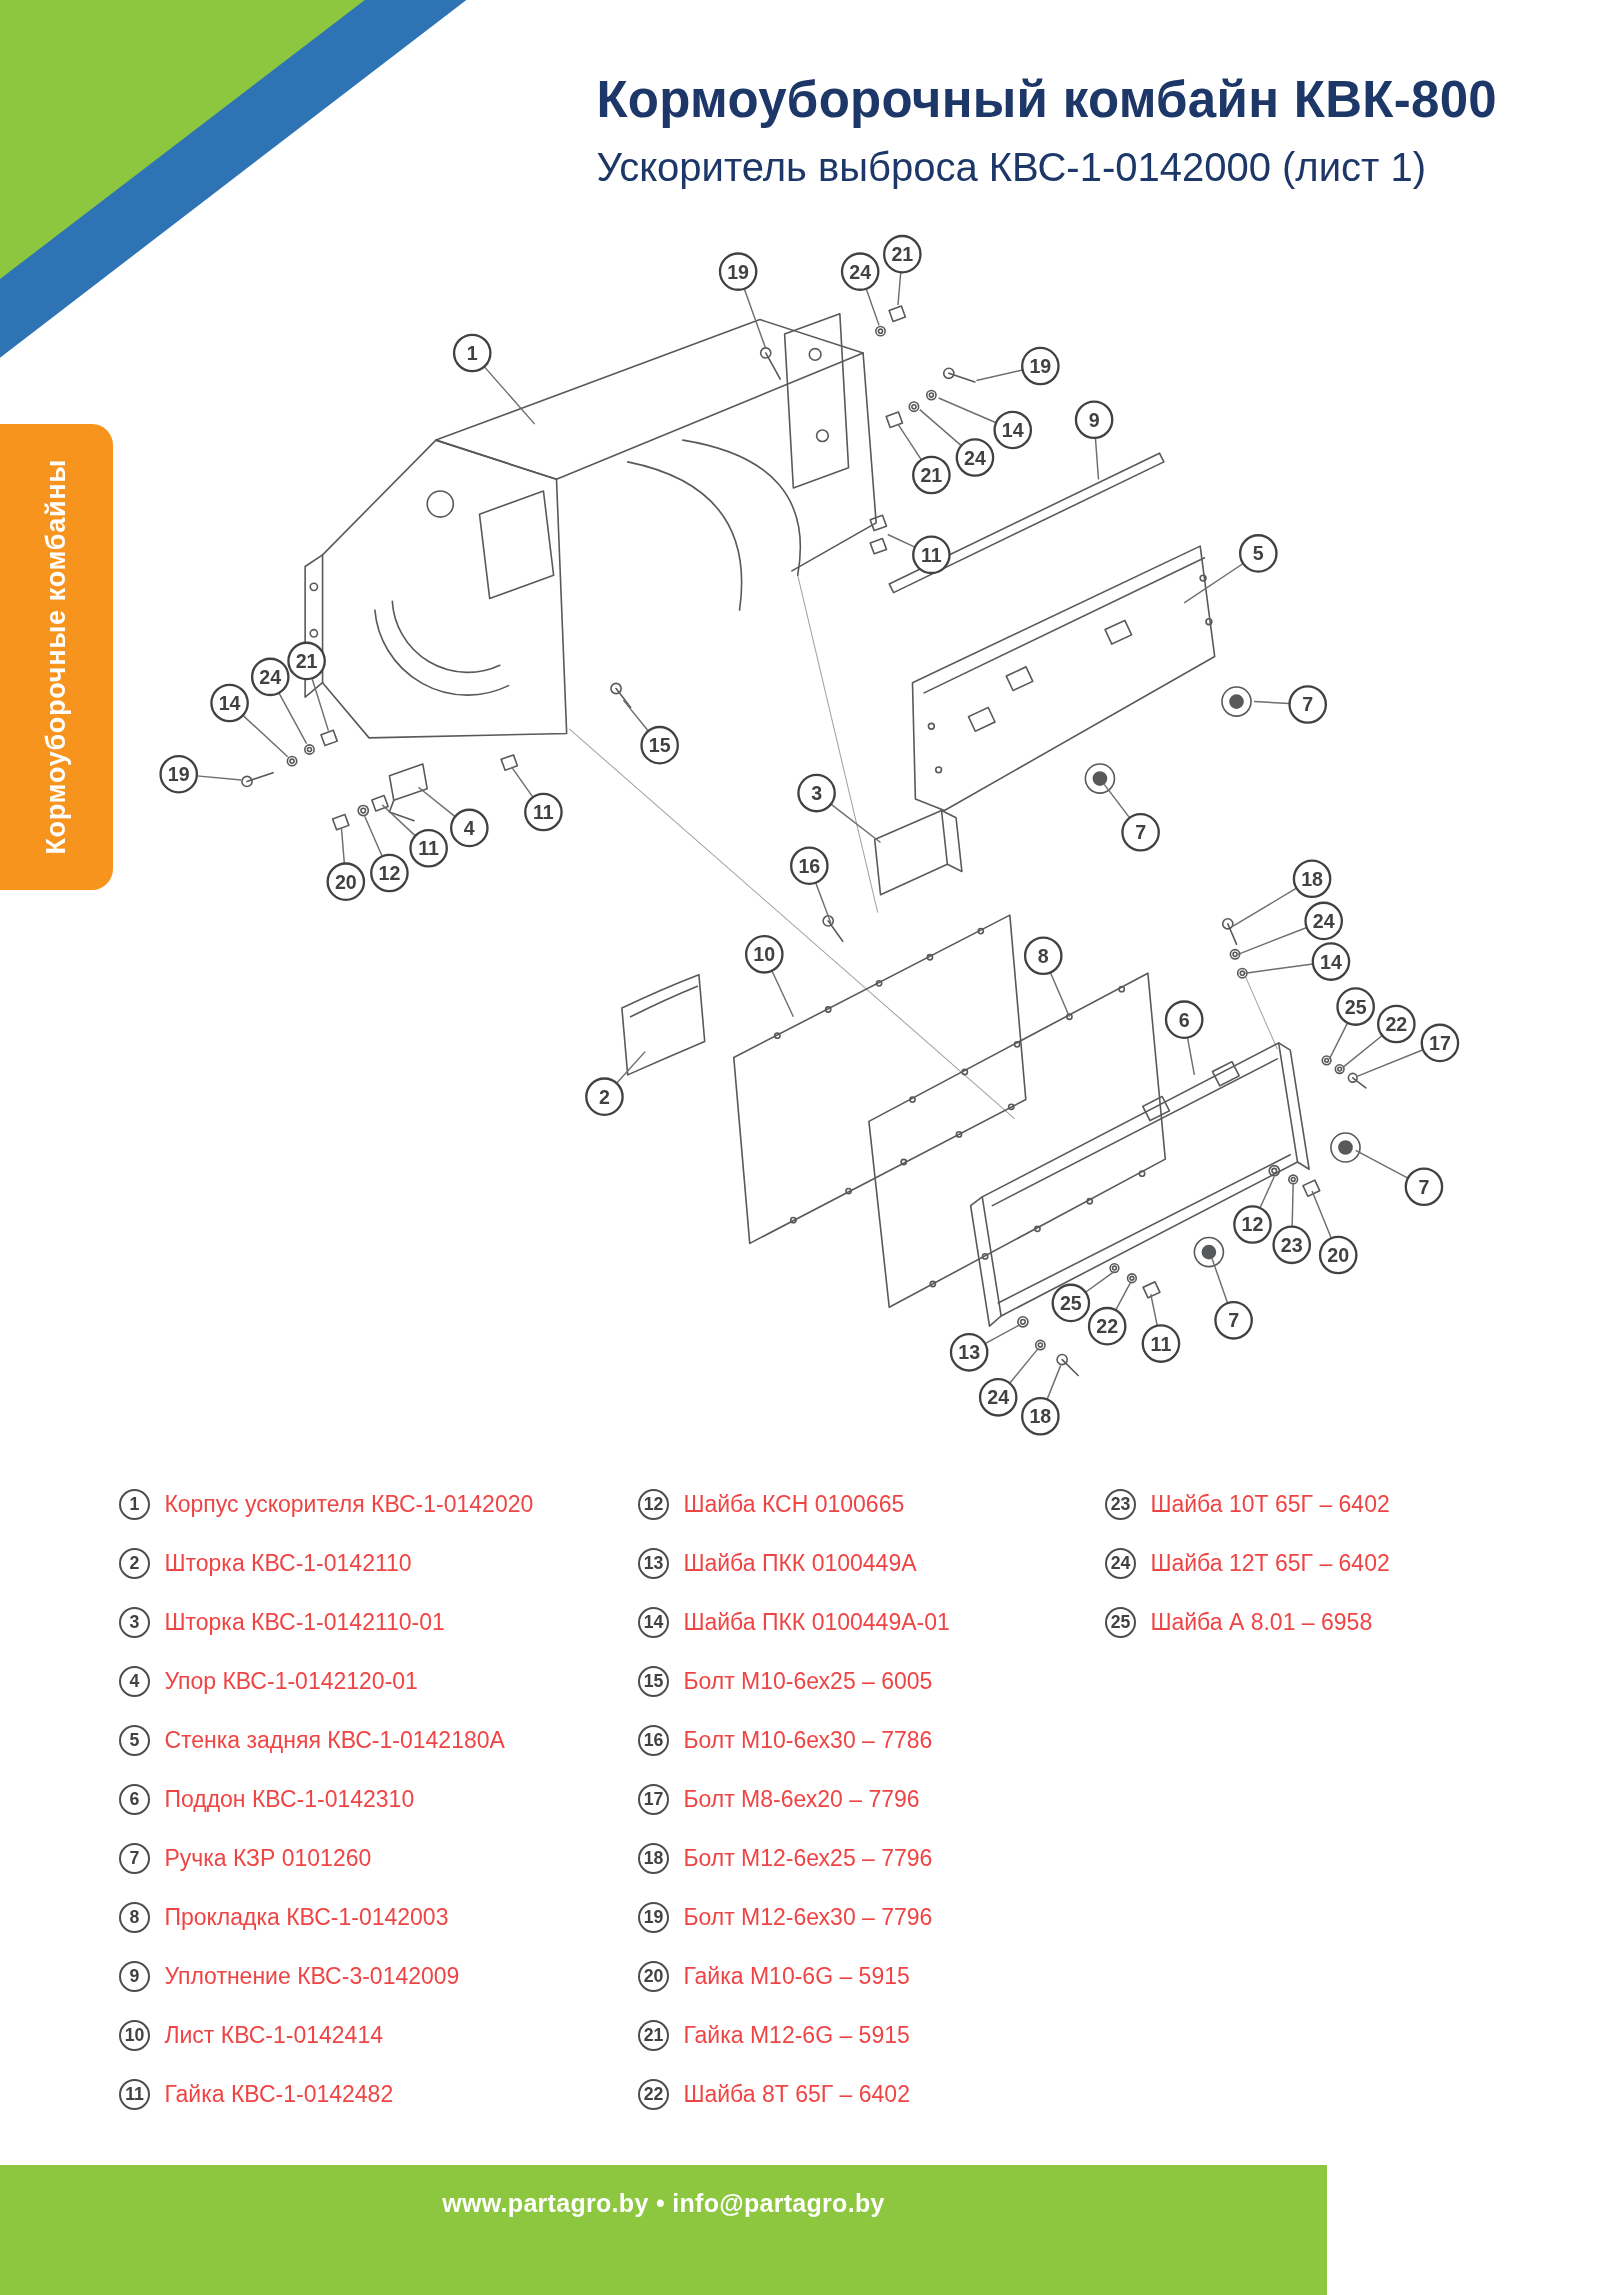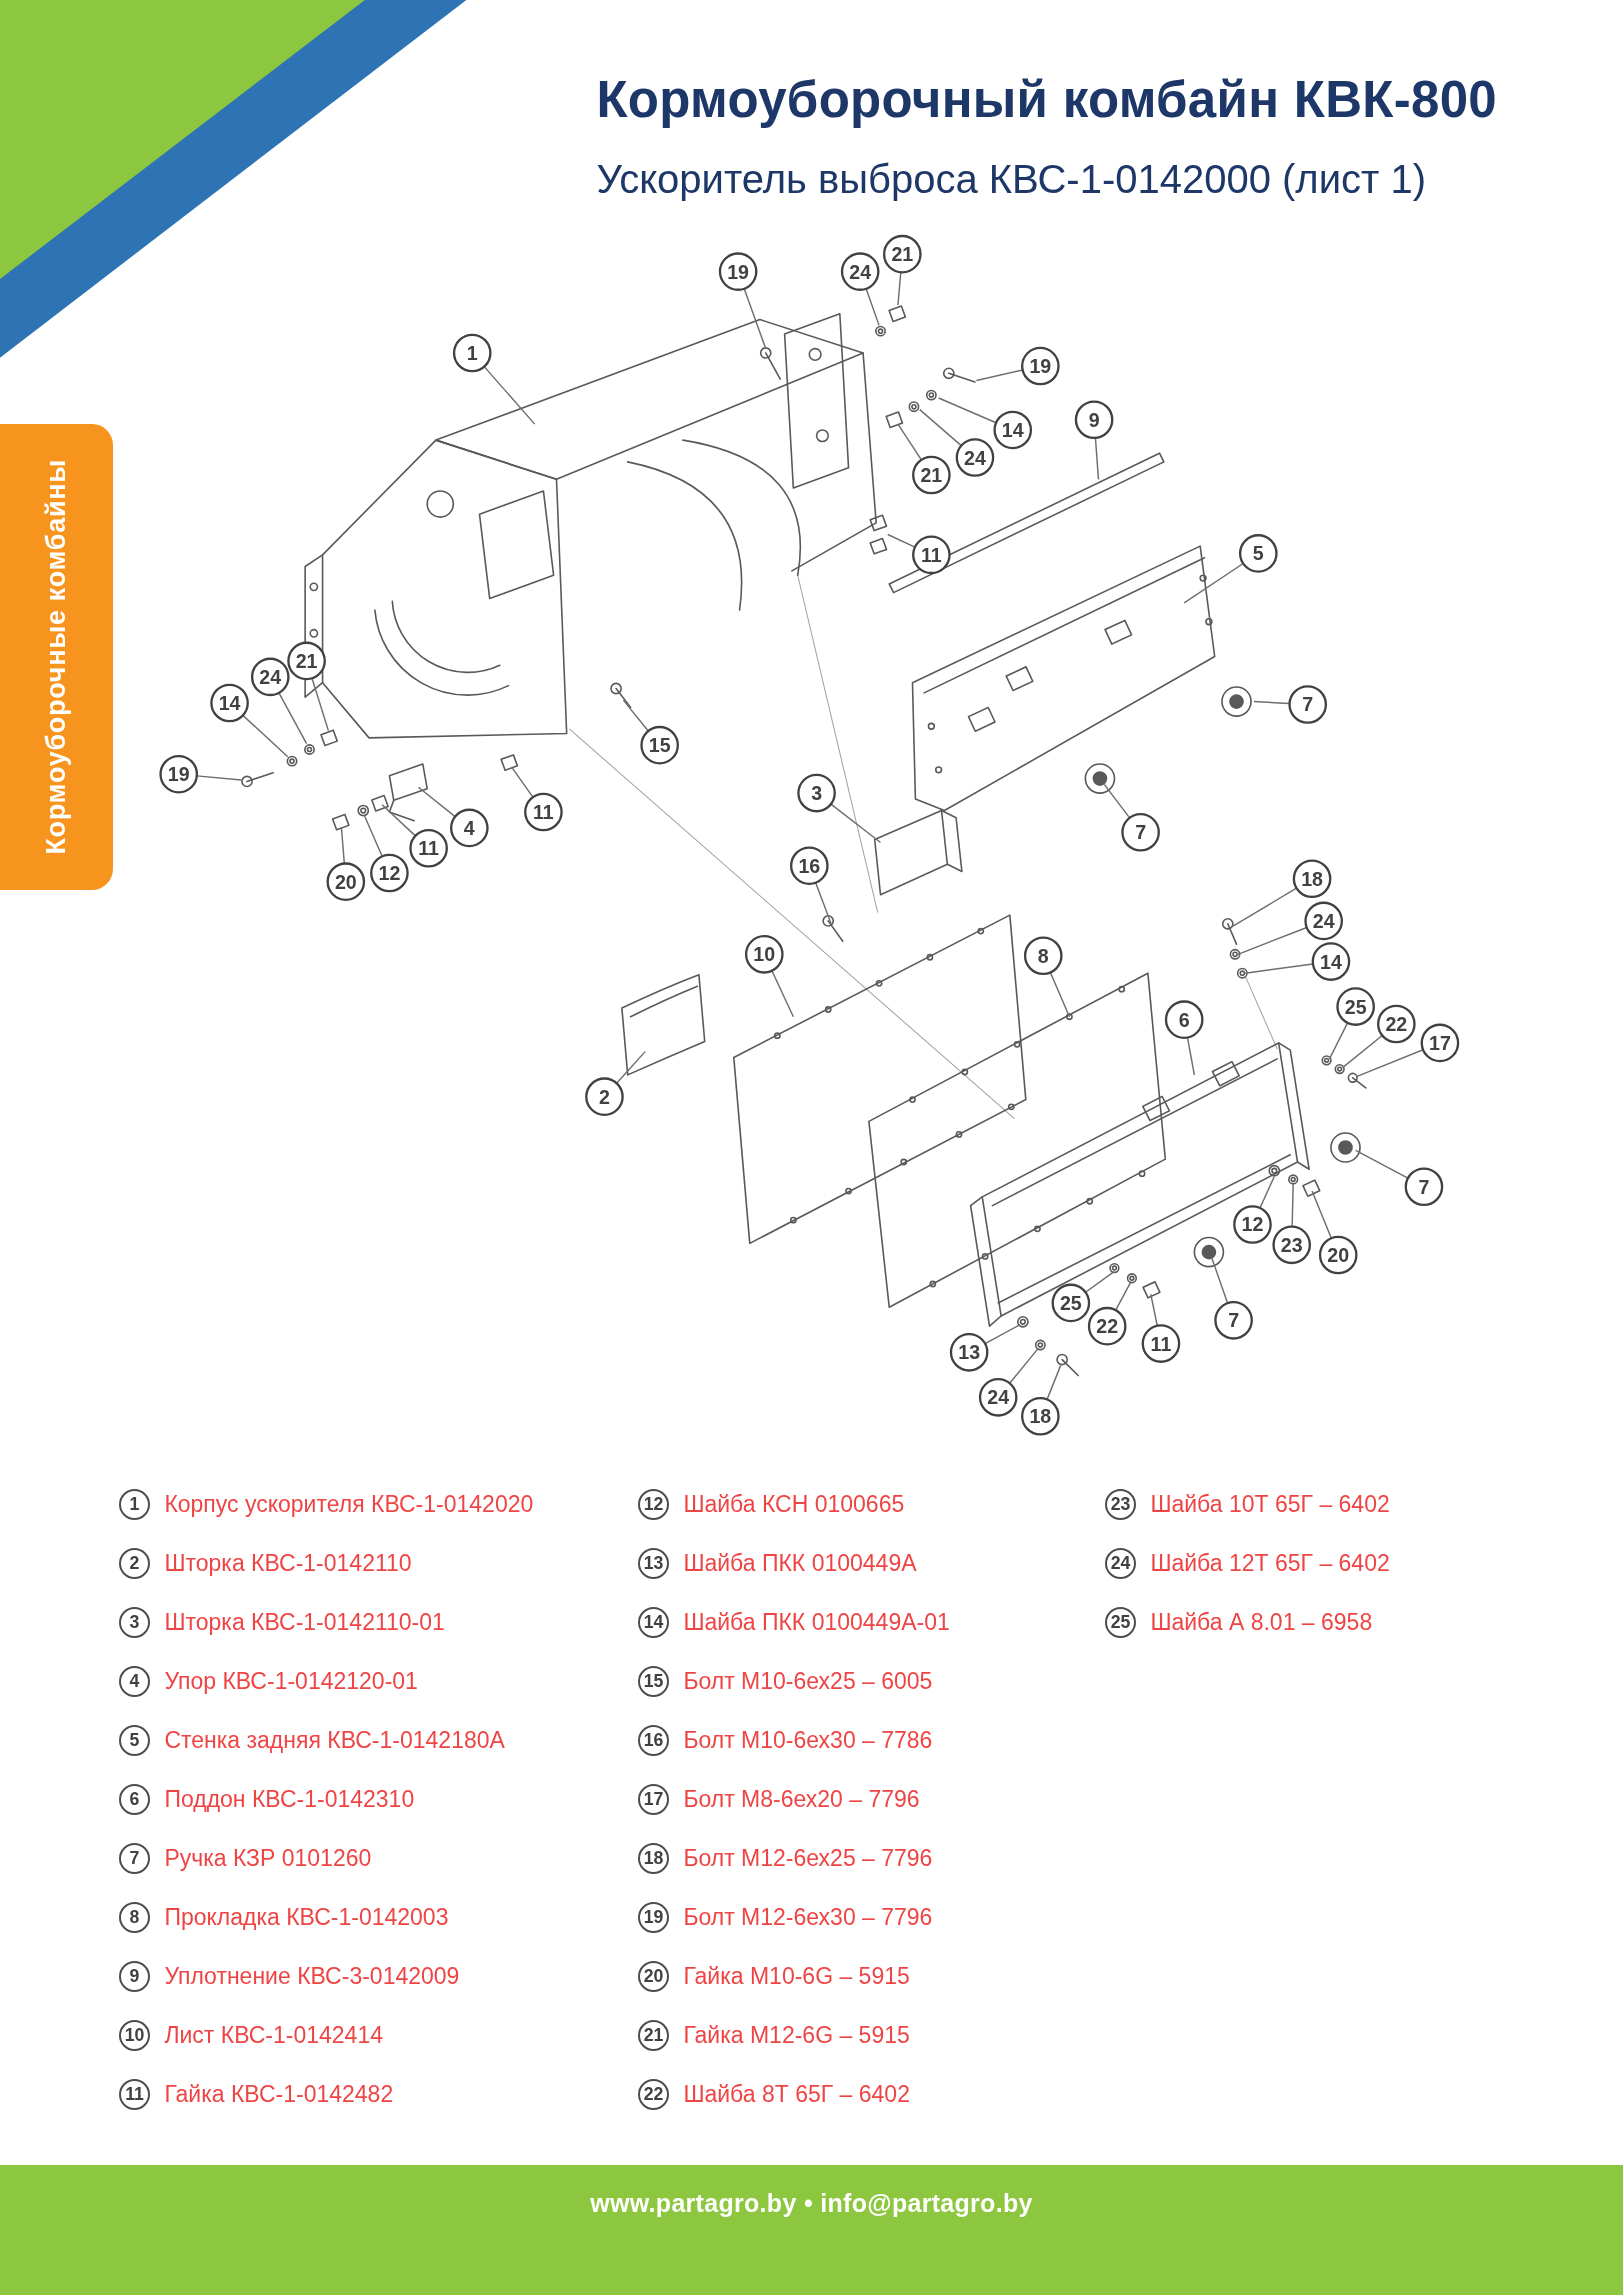--- a/index.html
+++ b/index.html
@@ -9,21 +9,21 @@
     background: #ffffff;
     font-family: "Liberation Sans", sans-serif;
     overflow: hidden;
   }
   .corner-svg { position: absolute; top: 0; left: 0; }
   .header {
     position: absolute; top: 71px; right: 126px;
     text-align: left; color: #1d3868;
   }
   .title { font-size: 51px; font-weight: 700; line-height: 58px; letter-spacing: 0.3px; }
-  .subtitle { font-size: 40px; font-weight: 500; line-height: 47px; margin-top: 27px; }
+  .subtitle { font-size: 40px; font-weight: 500; line-height: 47px; margin-top: 15px; }
 
   .sidebar-tab {
     position: absolute; left: 0; top: 424px;
     width: 113px; height: 466px;
     background: #f7941d;
     border-radius: 0 21px 21px 0;
     display: flex; align-items: center; justify-content: center;
   }
   .sidebar-label {
     writing-mode: vertical-rl; transform: rotate(180deg);
@@ -46,21 +46,21 @@
   .part-num {
     width: 31px; height: 31px; box-sizing: border-box;
     border: 2px solid #4d4d4f; border-radius: 50%;
     display: flex; align-items: center; justify-content: center;
     font-size: 17.7px; font-weight: 700; color: #414042; flex: 0 0 auto;
   }
   .part-label { font-size: 23px; color: #ef4444; white-space: nowrap; }
 
   .footer {
     position: absolute; left: 0; bottom: 0;
-    width: 1623px; height: 130px;
+    width: 1327px; height: 130px;
     background: #8dc63f;
   }
   .footer-text {
     color: #ffffff; font-size: 25px; font-weight: 700;
     text-align: center; padding-top: 23.6px; letter-spacing: 0.3px;
   }
 </style>
 </head>
 <body>
 

